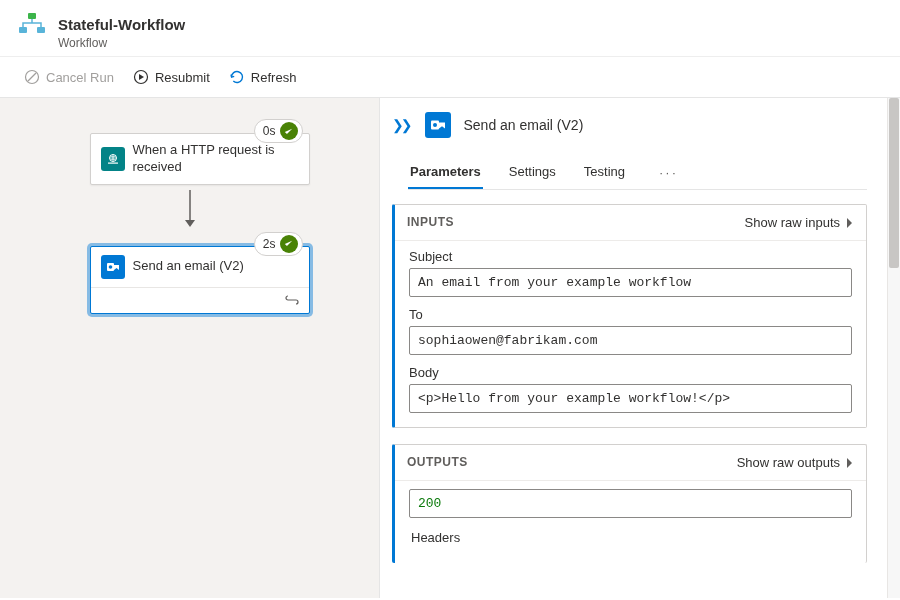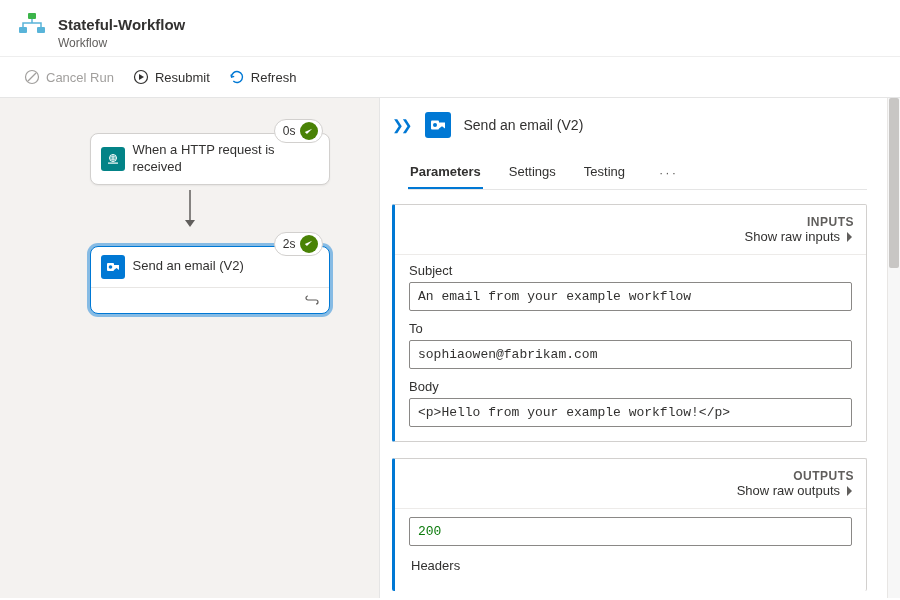--- a/index.html
+++ b/index.html
@@ -15,21 +15,21 @@
   .toolbar { display: flex; align-items: center; gap: 7px; padding: 8px 18px; border-bottom: 1px solid #e5e5e5; }
   .tool-btn { display: flex; align-items: center; gap: 6px; padding: 4px 6px; border: none; background: transparent; cursor: pointer; font-size: 13px; color: #323130; }
   .tool-btn.disabled { color: #a19f9d; cursor: default; }
   .tool-icon { width: 16px; height: 16px; display: flex; align-items: center; justify-content: center; }
   .tool-icon svg { width: 16px; height: 16px; }
   .tool-btn.disabled .tool-icon svg { stroke: #a19f9d; fill: #a19f9d; }
 
   .main { display: flex; height: 500px; }
   .canvas { flex: 0 0 380px; background: #f4f2f0; position: relative; padding-top: 35px; border-right: 1px solid #e5e5e5; }
   .node-wrap { position: relative; width: 200px; margin: 0 auto; }
-  .node-card { background: #fff; border: 1px solid #d2d0ce; border-radius: 8px; width: 240px; box-shadow: 0 1px 2px rgba(0,0,0,0.06); position: relative; }
+  .node-card { background: #fff; border: 1px solid #d2d0ce; border-radius: 2px; width: 220px; box-shadow: 0 1px 2px rgba(0,0,0,0.06); position: relative; }
   .node-card.selected { box-shadow: 0 0 0 3px rgba(0,120,212,0.45); border-color: #0078d4; }
   .node-header { display: flex; align-items: center; gap: 8px; padding: 8px 10px; }
   .node-icon { width: 24px; height: 24px; border-radius: 3px; display: flex; align-items: center; justify-content: center; flex-shrink: 0; }
   .node-icon.teal { background: #038387; }
   .node-icon.blue { background: #0078d4; }
   .node-icon svg { width: 14px; height: 14px; fill: #fff; }
   .node-title { font-size: 13px; color: #323130; line-height: 1.3; }
   .node-footer { border-top: 1px solid #e8e6e4; height: 26px; display: flex; justify-content: flex-end; align-items: center; padding-right: 10px; }
   .link-icon svg { width: 14px; height: 10px; stroke: #605e5c; fill: none; }
 
@@ -50,21 +50,21 @@
   .panel-action-icon { width: 26px; height: 26px; border-radius: 3px; background: #0078d4; display: flex; align-items: center; justify-content: center; }
   .panel-action-icon svg { width: 16px; height: 16px; fill: #fff; }
   .panel-action-title { font-size: 14px; color: #323130; }
 
   .tabs { display: flex; gap: 24px; align-items: center; border-bottom: 1px solid #e5e5e5; margin: 6px 0 14px 16px; padding-bottom: 0; }
   .tab { padding: 8px 2px; font-size: 13px; color: #323130; cursor: pointer; border-bottom: 2px solid transparent; }
   .tab.active { border-bottom-color: #0078d4; font-weight: 600; }
   .tab-more { color: #605e5c; cursor: pointer; letter-spacing: 2px; padding-left: 8px; }
 
   .section { border: 1px solid #d2d0ce; border-left: 3px solid #0078d4; border-radius: 2px; margin-bottom: 16px; }
-  .section-hdr { display: flex; justify-content: space-between; align-items: flex-end; padding: 10px 12px; border-bottom: 1px solid #edebe9; flex-direction: column; }
+  .section-hdr { display: flex; justify-content: space-between; align-items: flex-start; padding: 10px 12px; border-bottom: 1px solid #edebe9; }
   .section-hdr-title { font-size: 12px; font-weight: 600; color: #605e5c; letter-spacing: 0.5px; }
   .section-hdr-action { display: flex; align-items: center; gap: 6px; font-size: 13px; color: #323130; cursor: pointer; }
   .section-hdr-action svg { width: 8px; height: 12px; fill: #605e5c; }
   .section-body { padding: 8px 14px 14px; }
 
   .field { margin-bottom: 10px; }
   .field-label { font-size: 13px; color: #323130; margin-bottom: 4px; }
   .field-value { border: 1px solid #8a8886; border-radius: 2px; padding: 6px 8px; font-size: 13px; color: #323130; background: #fff; font-family: Consolas, "Courier New", monospace; }
   .field-value.code { color: #0b7a0b; }
 

